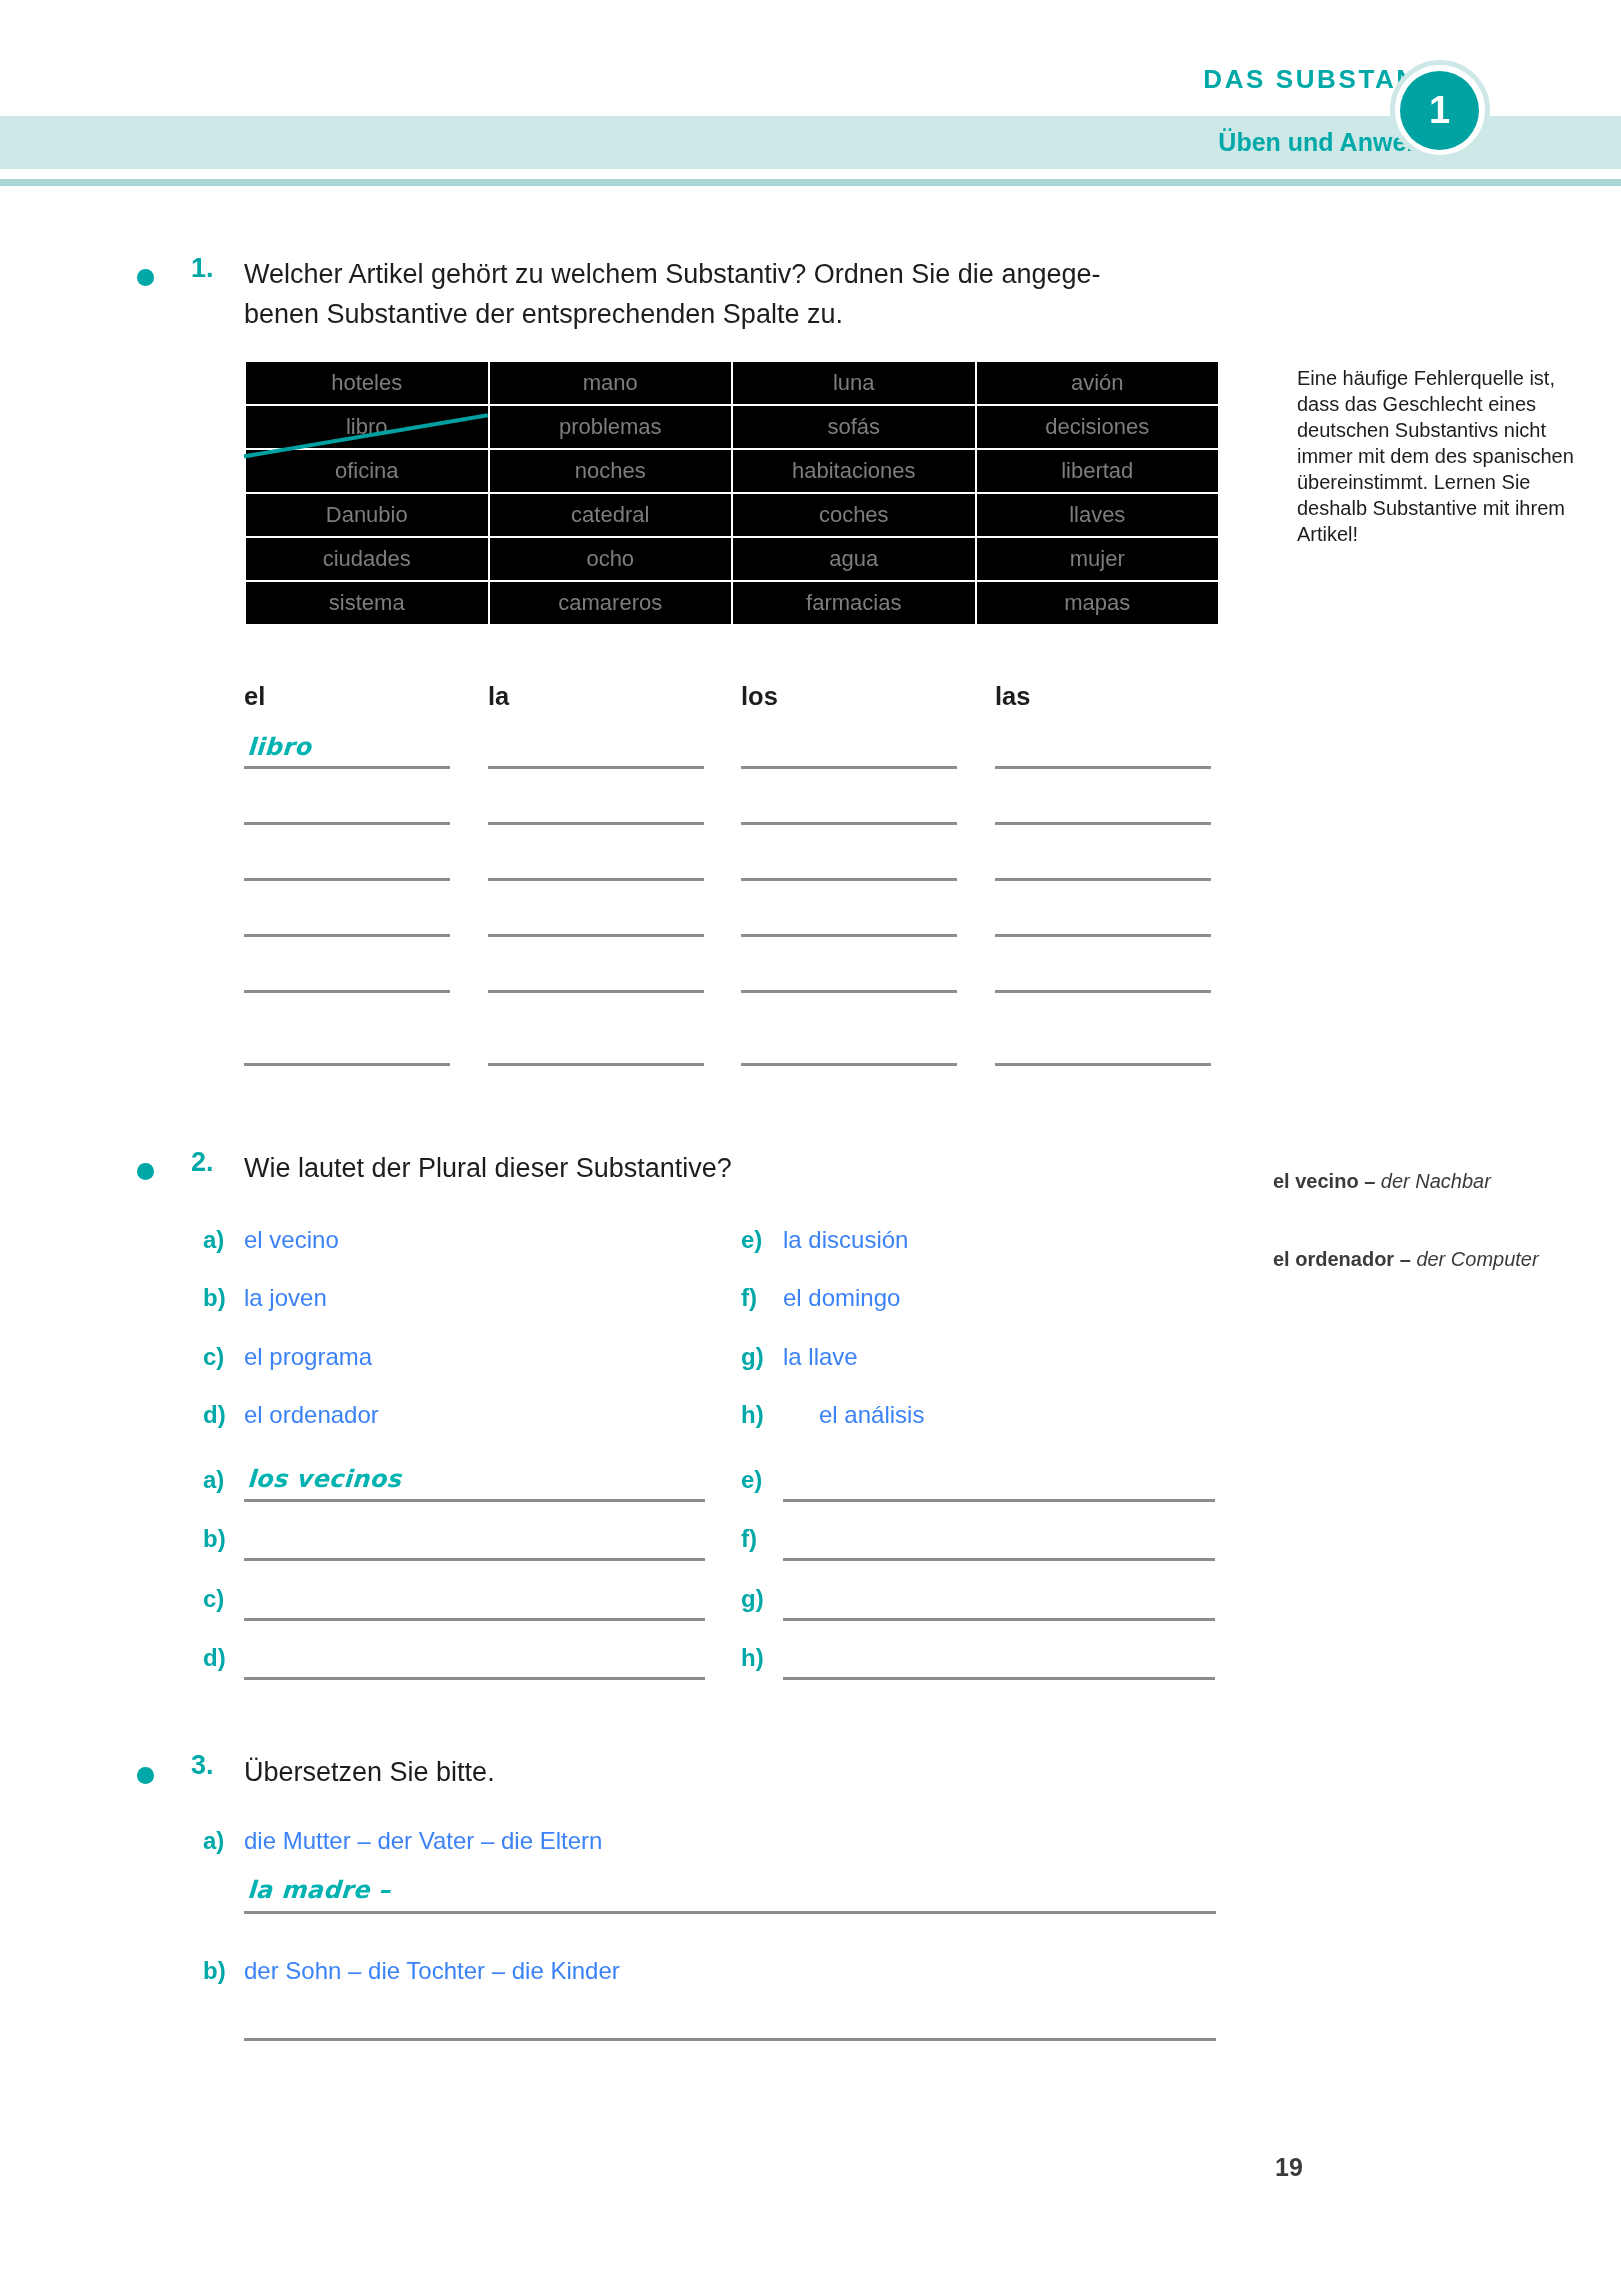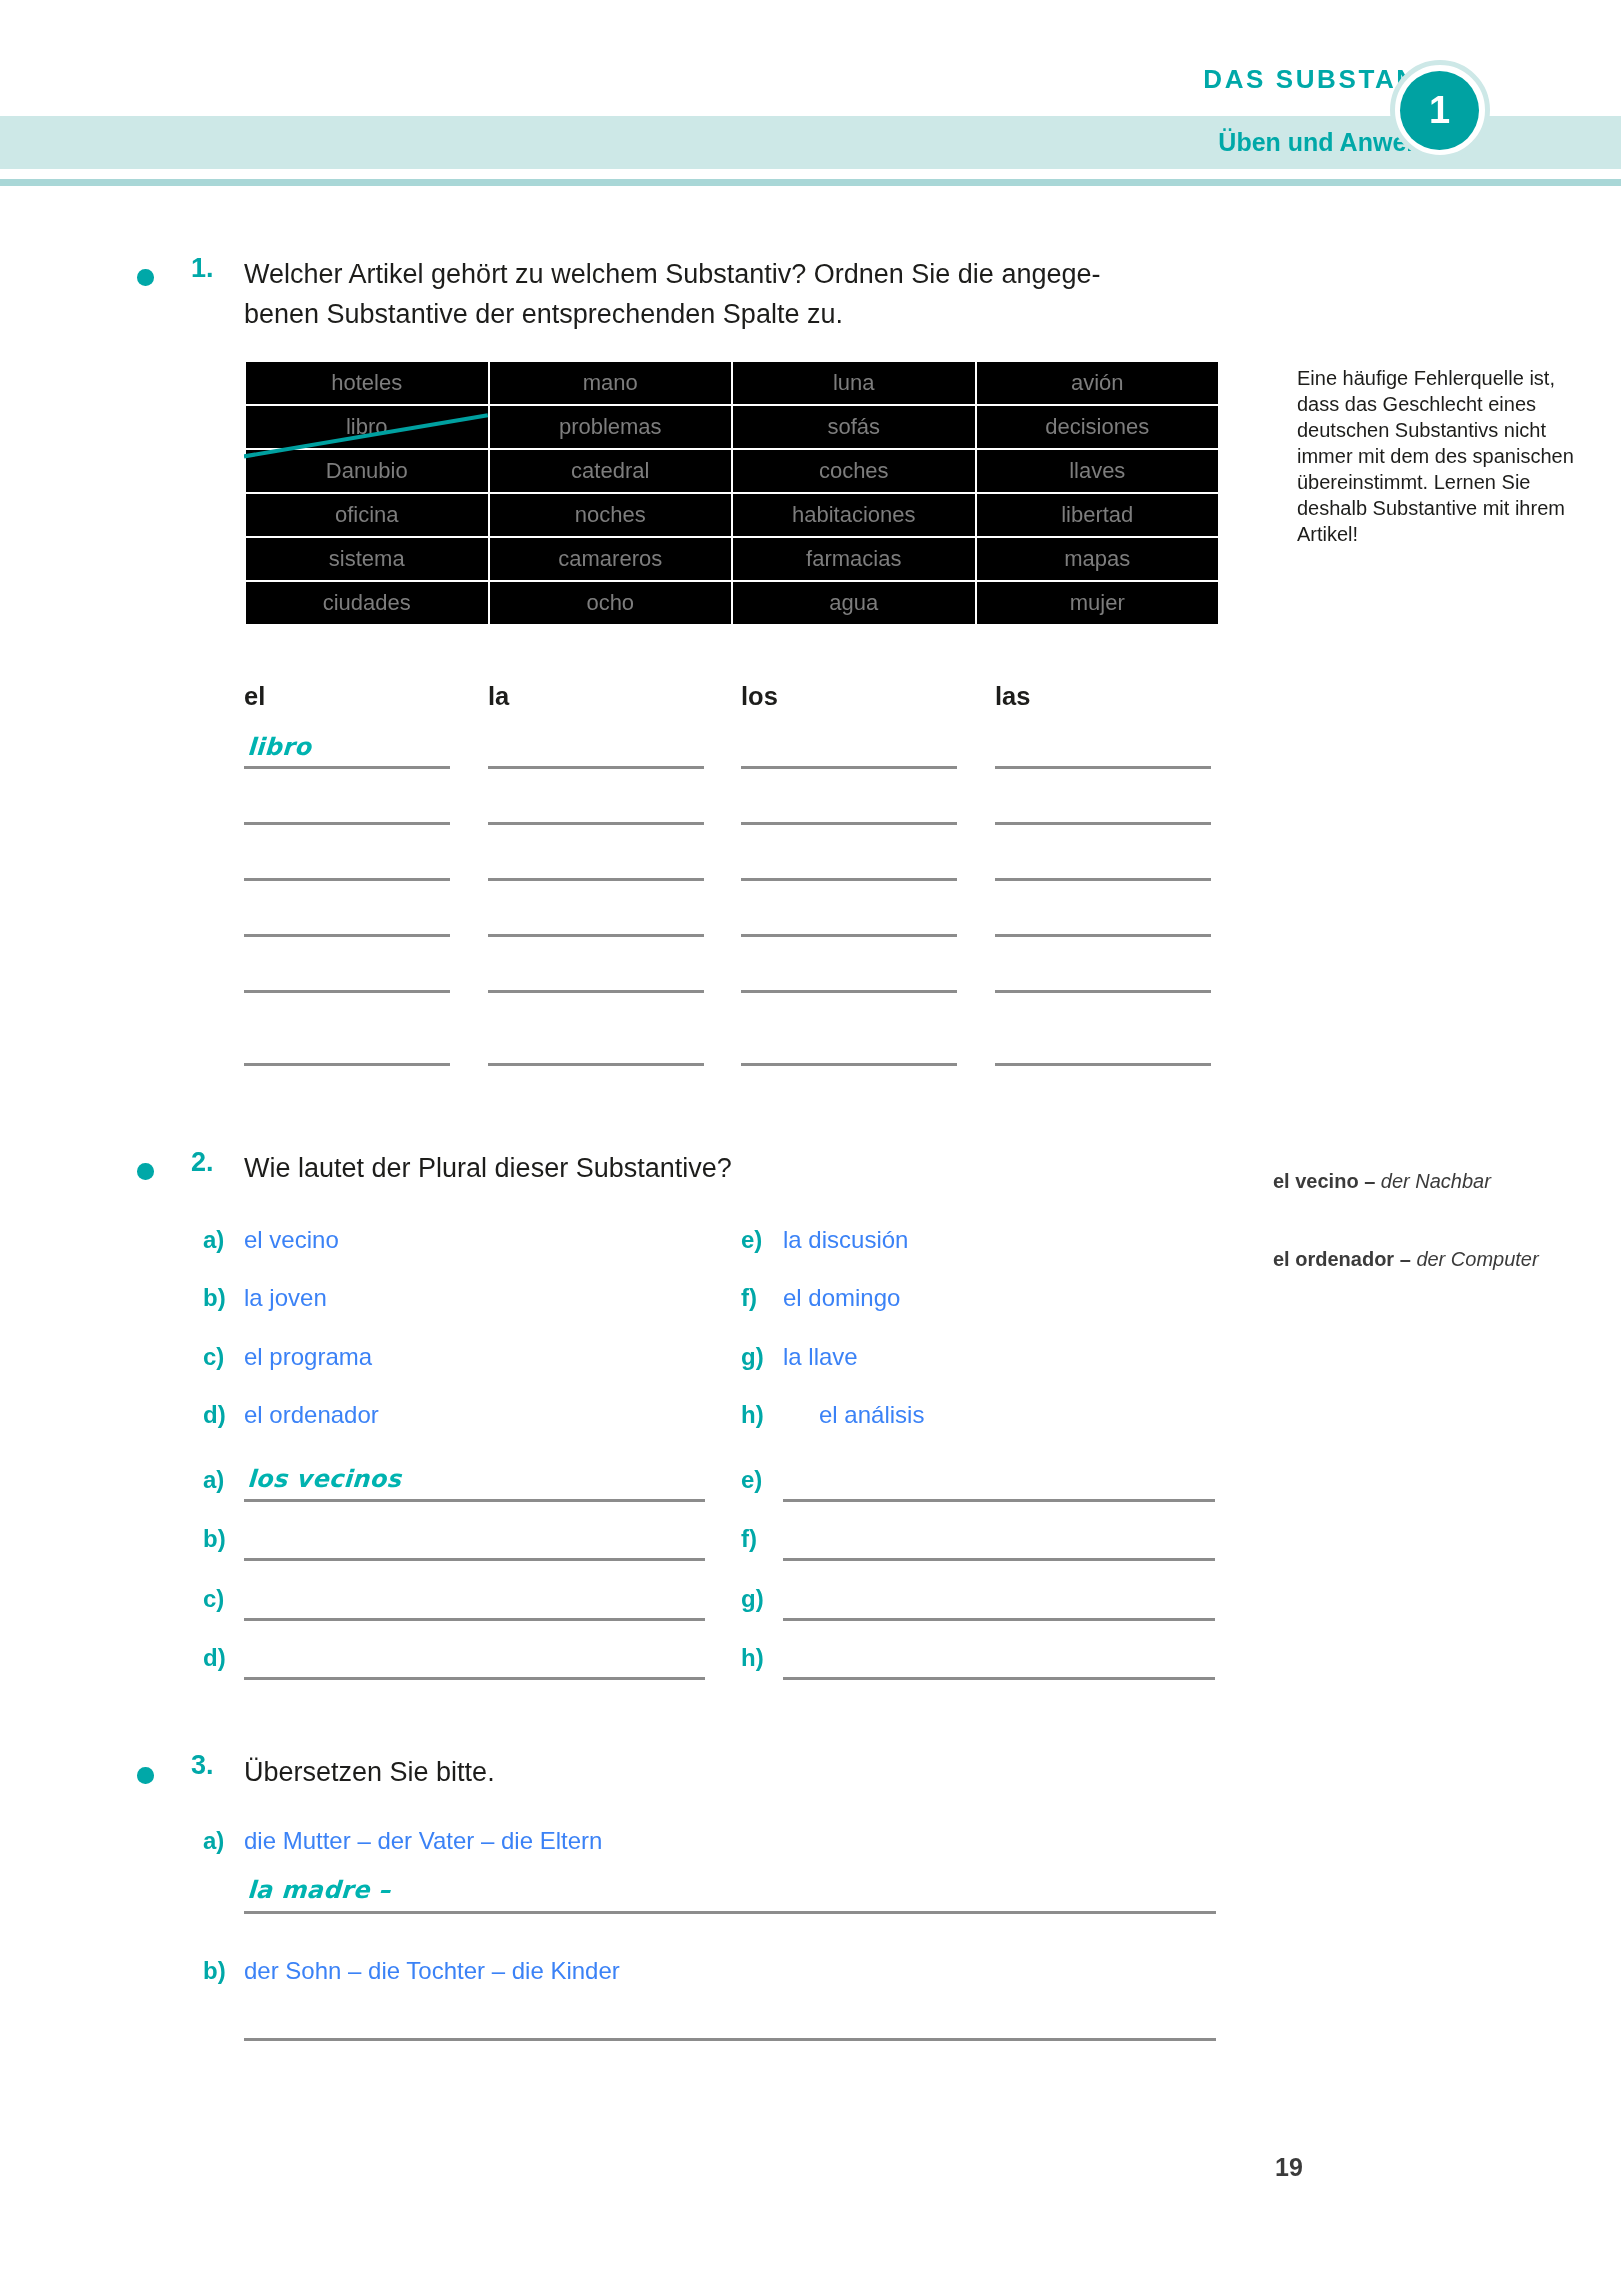--- a/index.html
+++ b/index.html
@@ -239,42 +239,42 @@
         <td>luna</td>
         <td>avión</td>
       </tr>
       <tr>
         <td>libro</td>
         <td>problemas</td>
         <td>sofás</td>
         <td>decisiones</td>
       </tr>
       <tr>
+        <td>oficina</td>
+        <td>noches</td>
+        <td>habitaciones</td>
+        <td>libertad</td>
+      </tr>
+      <tr>
         <td>Danubio</td>
         <td>catedral</td>
         <td>coches</td>
         <td>llaves</td>
       </tr>
       <tr>
-        <td>oficina</td>
-        <td>noches</td>
-        <td>habitaciones</td>
-        <td>libertad</td>
+        <td>ciudades</td>
+        <td>ocho</td>
+        <td>agua</td>
+        <td>mujer</td>
       </tr>
       <tr>
         <td>sistema</td>
         <td>camareros</td>
         <td>farmacias</td>
         <td>mapas</td>
-      </tr>
-      <tr>
-        <td>ciudades</td>
-        <td>ocho</td>
-        <td>agua</td>
-        <td>mujer</td>
       </tr>
     </tbody>
   </table>
 
   <svg class="strike-line" viewBox="0 0 1185 62" preserveAspectRatio="none">
     <line x1="0" y1="54" x2="296" y2="4" stroke="#00a0a0" stroke-width="5"></line>
   </svg>
 
   <div class="sidenote" style="top:365px;">Eine häufige Fehlerquelle ist, dass das Geschlecht eines deutschen Substantivs nicht immer mit dem des spanischen übereinstimmt. Lernen Sie deshalb Substantive mit ihrem Artikel!</div>
 

